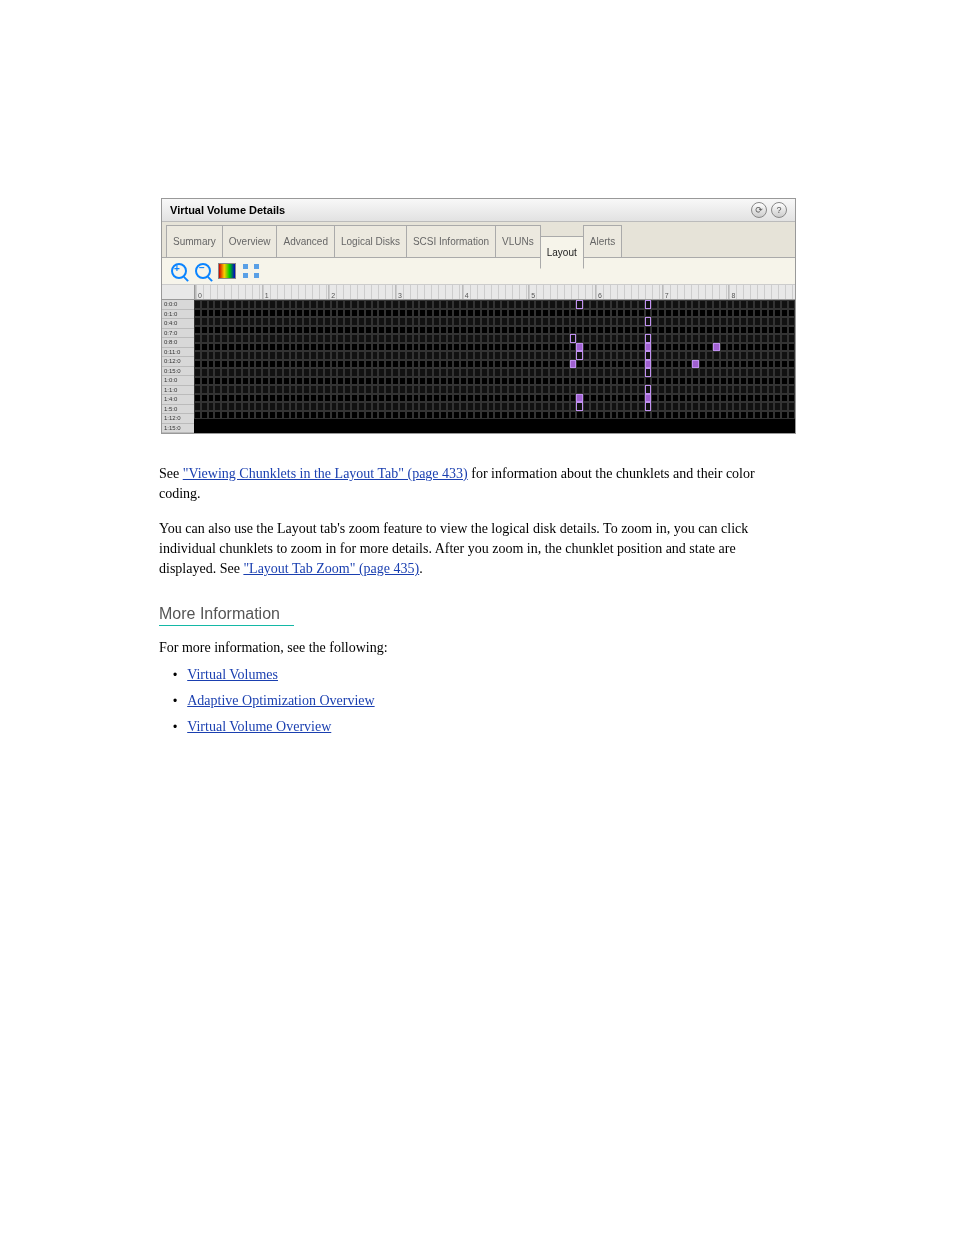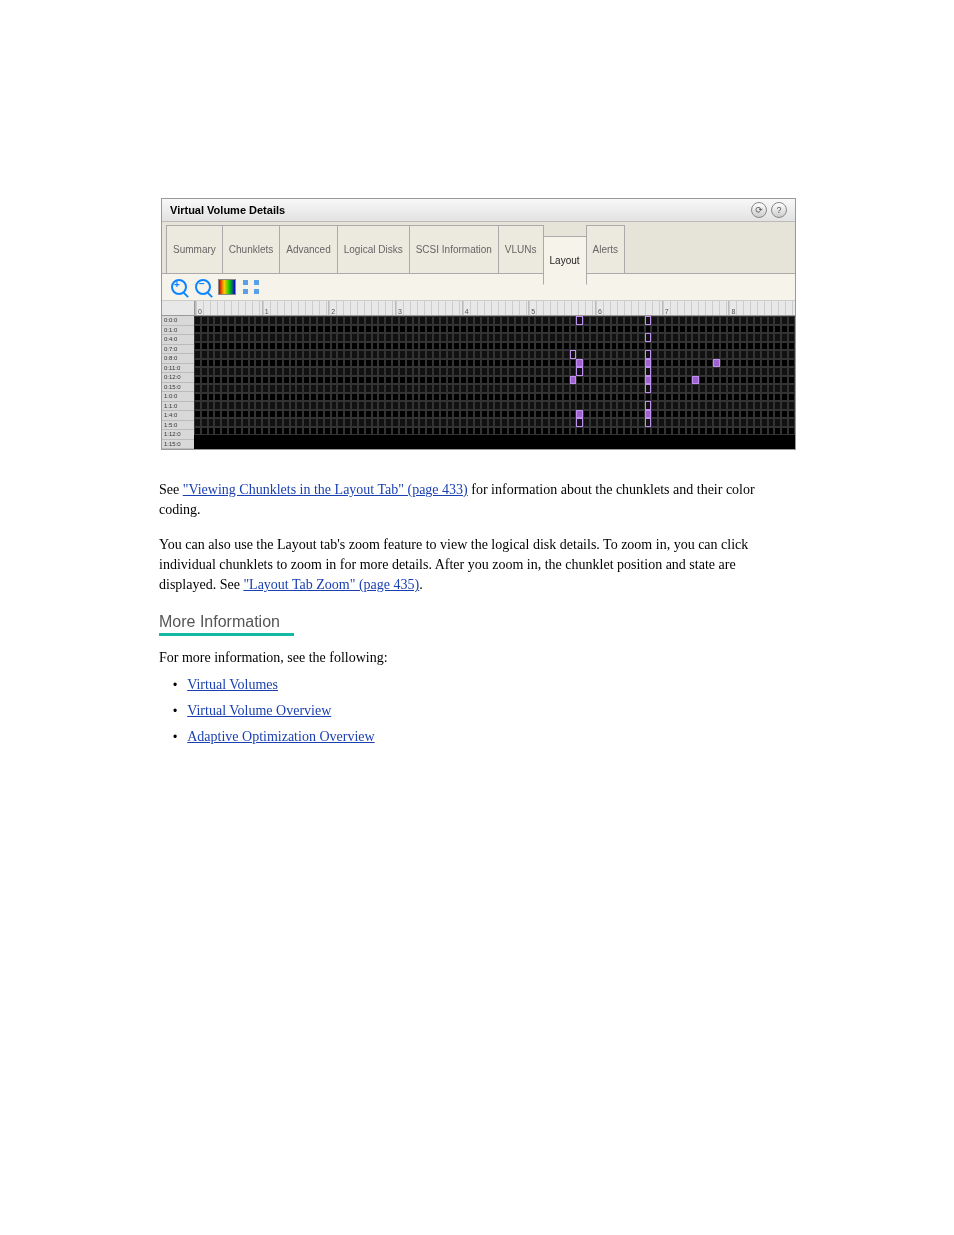--- a/index.html
+++ b/index.html
@@ -48,21 +48,21 @@
   }
   .vv-tabs {
     display: flex;
     align-items: flex-end;
     background: #e6e3d8;
     padding: 2px 4px 0 4px;
     border-bottom: 1px solid #aaa;
     font-size: 10px;
   }
   .vv-tab {
-    padding: 18px 6px;
+    padding: 10px 6px;
     border: 1px solid #aaa;
     border-bottom: none;
     background: #ece9df;
     color: #666;
     margin-right: -1px;
     cursor: pointer;
   }
   .vv-tab.active {
     background: #f6f4ea;
     color: #222;
@@ -131,45 +131,45 @@
     font-family: "Times New Roman", serif;
     font-size: 14px;
     line-height: 1.45;
     margin: 0 0 14px 0;
   }
   .doc-body a{color:#1a3fb0;text-decoration:underline;}
   .section-title{
     font-family: Arial, sans-serif;
     font-size: 16px;
     color:#555;
-    border-bottom:3px solid #14b8a6;
+    border-bottom:1px solid #14b8a6;
     padding-bottom:2px;
     width:135px;
-    margin: 18px 0 12px 0;
+    margin: 26px 0 12px 0;
   }
   .link-list{list-style:none;padding:0;margin:8px 0 17px 0;}
   .link-list li{margin-bottom:10px;}
   .link-list li::before{content:"•";color:#000;margin-right:10px;margin-left:14px;}
   .link-list a{color:#1a3fb0;text-decoration:underline;font-family:"Times New Roman",serif;font-size:14px;}
 </style>
 </head>
 <body>
 <div class="page">
 
 <div class="vv-panel">
   <div class="vv-header">
     <div class="vv-title">Virtual Volume Details</div>
     <div class="vv-header-icons">
       <div class="hdr-icon">⟳</div>
       <div class="hdr-icon">?</div>
     </div>
   </div>
   <div class="vv-tabs" id="tabbar">
         <div class="vv-tab">Summary</div>
-        <div class="vv-tab">Chunklets</div>
+        <div class="vv-tab">Overview</div>
         <div class="vv-tab">Advanced</div>
         <div class="vv-tab">Logical Disks</div>
         <div class="vv-tab">SCSI Information</div>
         <div class="vv-tab">VLUNs</div>
         <div class="vv-tab active">Layout</div>
         <div class="vv-tab">Alerts</div>
       </div>
   <div class="vv-toolbar">
     <div class="tb-icon">
           <div class="mag plus"></div>
@@ -1494,18 +1494,18 @@
     <span> for information about the chunklets and their color coding.</span>
   </p>
   <p>
     <span>You can also use the Layout tab's zoom feature to view the logical disk details. To zoom in, you can click individual chunklets to zoom in for more details. After you zoom in, the chunklet position and state are displayed. See </span>
     <a href="#">"Layout Tab Zoom" (page 435)</a><span>.</span>
   </p>
   <div class="section-title">More Information</div>
   <p style="margin-bottom:6px;">For more information, see the following:</p>
   <ul class="link-list" id="linklist">
         <li><a href="#">Virtual Volumes</a></li>
+        <li><a href="#">Adaptive Optimization Overview</a></li>
         <li><a href="#">Virtual Volume Overview</a></li>
-        <li><a href="#">Adaptive Optimization Overview</a></li>
       </ul>
 </div>
 
 </div>
 
 </body></html>

